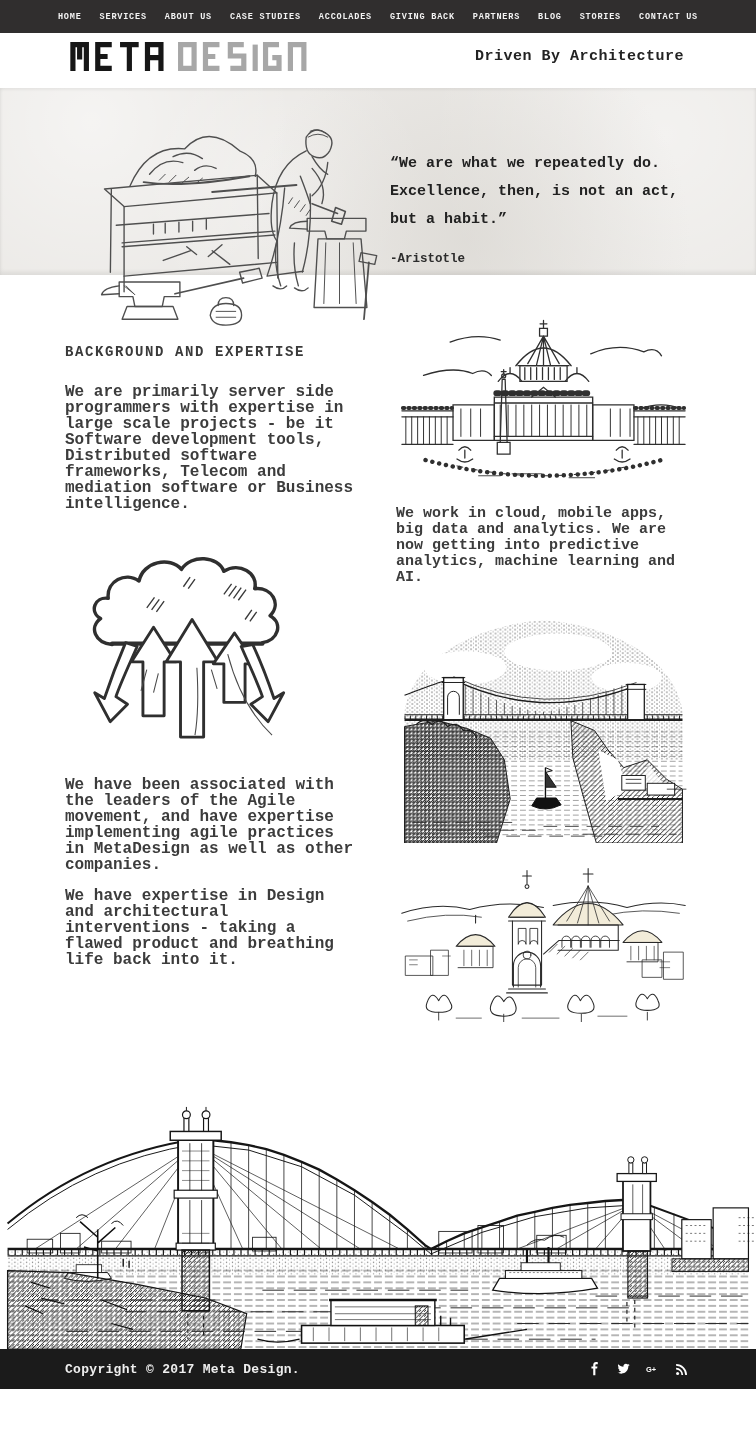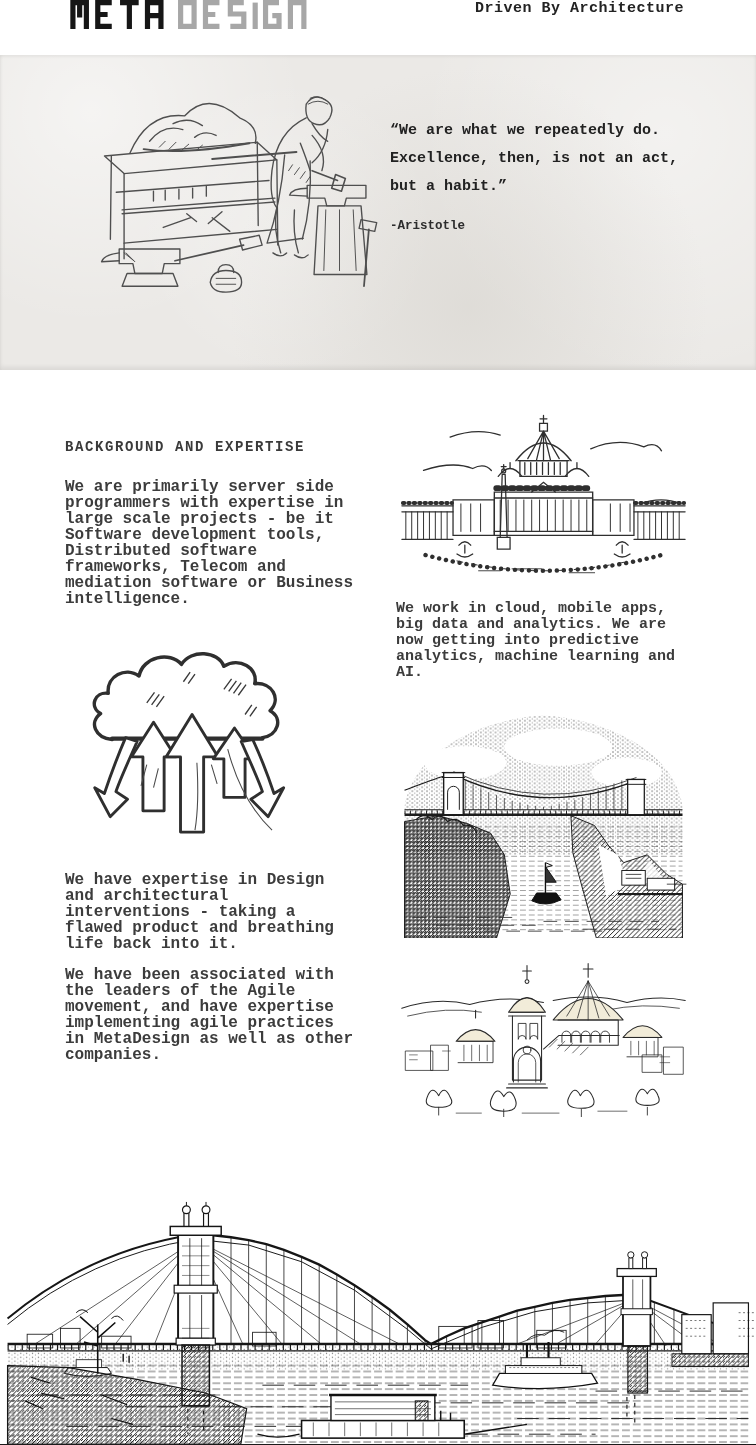--- a/index.html
+++ b/index.html
@@ -19,30 +19,30 @@
   }
   .navbar a {
     color: #f3f3f3; text-decoration: none;
     font-size: 8.5px; letter-spacing: .8px; padding: 0 9px;
     white-space: nowrap;
   }
 
   
   .header {
     height: 55px; background: #fff;
-    display: flex; align-items: flex-start; justify-content: space-between;
+    display: flex; align-items: center; justify-content: space-between;
     padding: 0 72px 8px 65px;
   }
   .logo { display:flex; align-items:center; cursor:pointer; }
   .logo svg { display:block; }
   .tagline { font-size: 15px; color: #232323; letter-spacing: .5px; }
 
   
   .hero {
-    height: 315px;
+    height: 187px;
     background-color: #ebe9e6;
     background-image:
       radial-gradient(circle at 12% 18%, rgba(255,255,255,.5), transparent 30%),
       radial-gradient(circle at 62% 80%, rgba(213,210,204,.55), transparent 45%),
       radial-gradient(circle at 88% 25%, rgba(255,255,255,.4), transparent 35%),
       radial-gradient(circle at 38% 55%, rgba(255,255,255,.3), transparent 30%);
     box-shadow: inset 0 -3px 4px rgba(0,0,0,.07), inset 0 2px 3px rgba(0,0,0,.05);
     display: flex;
   }
   .hero-art { width: 390px; padding: 6px 0 0 62px; }
@@ -75,20 +75,32 @@
   .copyright { color: #efefef; font-size: 13px; letter-spacing: .3px; }
   .social { display: flex; align-items: center; gap: 16px; }
   .social span { display: inline-flex; width: 13px; height: 14px; align-items: center; justify-content: center; cursor: pointer; }
   .social svg { display: block; }
 </style>
 </head>
 <body>
 
 <div class="page">
 
+  <div class="navbar">
+    <a href="#">HOME</a>
+    <a href="#">SERVICES</a>
+    <a href="#">ABOUT US</a>
+    <a href="#">CASE STUDIES</a>
+    <a href="#">ACCOLADES</a>
+    <a href="#">GIVING BACK</a>
+    <a href="#">PARTNERS</a>
+    <a href="#">BLOG</a>
+    <a href="#">STORIES</a>
+    <a href="#">CONTACT US</a>
+  </div>
 
   <div class="header">
     <div class="logo" title="">
       <svg width="253" height="29" viewBox="0 0 234 28">
         <g fill="none" stroke="#161616" stroke-width="5" stroke-linecap="butt">
           <path d="M2.5,28 L2.5,2.5 L15.5,2.5 L15.5,28 M9,2.5 L9,17"></path>
           <g transform="translate(24,0)">
               <path d="M16,2.5 H2.5 V25.5 H16 M2.5,14 H12"></path>
             </g>
           <g transform="translate(48,0)">
@@ -212,22 +224,22 @@
               <path d="M176,122 C188,148 194,166 198,178 L208,172 L192,202 L174,184 L186,176 C182,164 175,149 164,124 Z"></path>
             </g>
             <g fill="none" stroke="#4a4a4a" stroke-width="1.1">
               <path d="M150,132 C160,170 175,196 196,216"></path>
               <path d="M118,146 C120,180 119,198 116,216"></path>
               <path d="M66,148 l-6,22 m18,-18 l-5,20 m60,-24 l6,20"></path>
             </g>
           </svg>
         </div>
 
+        <p class="body-p">We have been associated with the leaders of the Agile movement, and have expertise implementing agile practices in MetaDesign as well as other companies.</p>
         <p class="body-p">We have expertise in Design and architectural interventions - taking a flawed product and breathing life back into it.</p>
-        <p class="body-p">We have been associated with the leaders of the Agile movement, and have expertise implementing agile practices in MetaDesign as well as other companies.</p>
       </div>
 
       <div class="col-right">
 
         <div class="art-block">
           <svg width="295" height="178" viewBox="0 0 300 180">
             <g fill="none" stroke="#2f2f2f" stroke-width="1.3" stroke-linecap="round">
 
               <path d="M28,62 Q58,52 78,60 Q90,54 97,62 M55,28 Q82,18 106,26"></path>
               <path d="M198,40 Q226,28 252,38 Q264,32 270,42 M248,96 Q270,88 290,96"></path>

